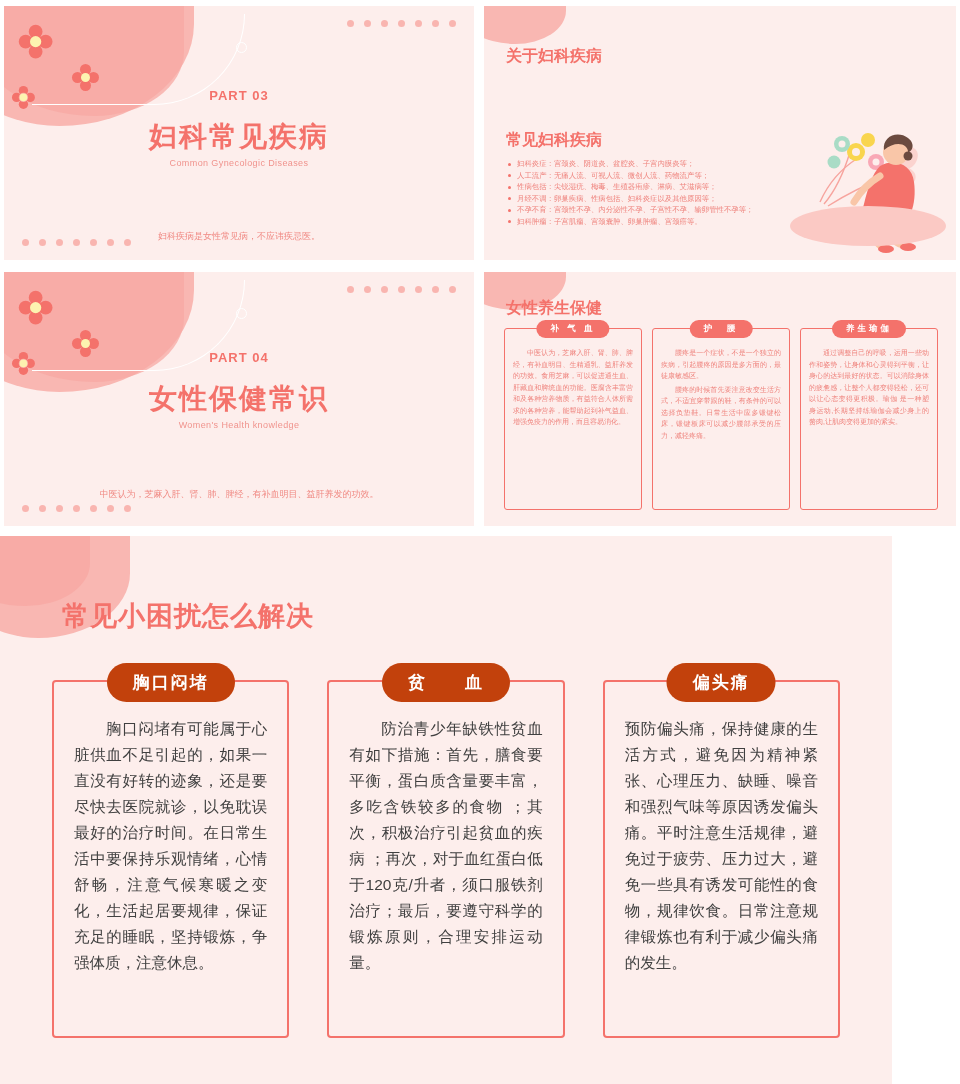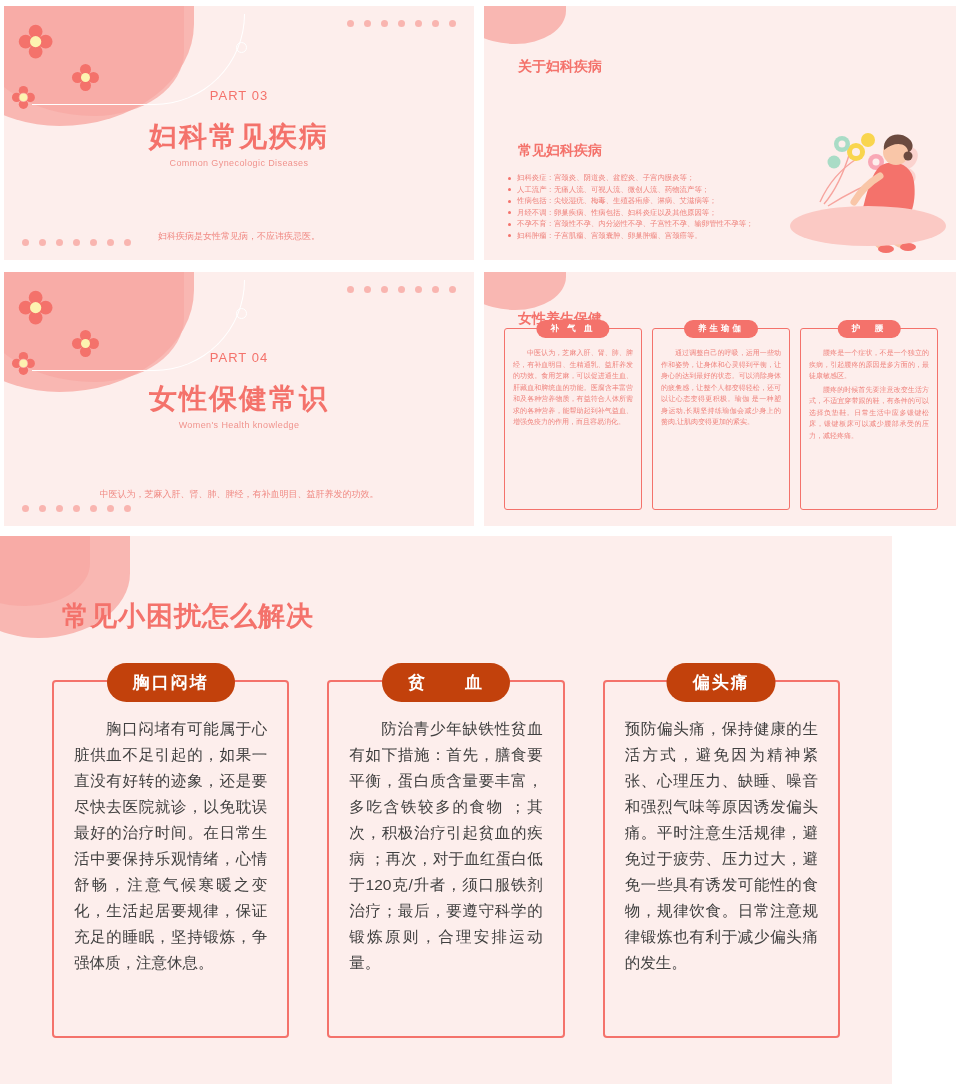--- a/index.html
+++ b/index.html
@@ -125,21 +125,21 @@
   }
   .cover .dots-top { right: 18px; top: 14px; }
   .cover .dots-bottom { left: 18px; bottom: 14px; }
 
   .cover .part-label {
     position: absolute;
     left: 0;
     right: 0;
     text-align: center;
     font-size: 13px;
-    font-weight: normal;
+    font-weight: bold;
     letter-spacing: 1px;
     color: #f4726b;
   }
   .cover .part-title {
     position: absolute;
     left: 0;
     right: 0;
     text-align: center;
     font-size: 28px;
     font-weight: bold;
@@ -190,22 +190,22 @@
   .content .corner-blob {
     position: absolute;
     left: -28px;
     top: -34px;
     width: 110px;
     height: 72px;
     background: #f9b7b2;
     border-radius: 0 0 60% 70%;
   }
   .content h3 {
-    margin: 12px;
-    font-size: 14px;
+    margin: 0;
+    font-size: 16px;
     font-weight: bold;
     color: #f4726b;
   }
   .content .sec {
     position: absolute;
     left: 22px;
     width: 300px;
   }
   .r1 .sec1 { top: 40px; }
   .r1 .sec2 { top: 124px; }
@@ -517,27 +517,27 @@
 
   <div class="slide content r2">
     <div class="corner-blob"></div>
     <h3 class="sec-title">女性养生保健</h3>
     <div class="hcards">
       <div class="hcard">
         <div class="pill">补 气 血</div>
         <p>中医认为，芝麻入肝、肾、肺、脾经，有补血明目、生精通乳、益肝养发的功效。食用芝麻，可以促进通生血、肝藏血和脾统血的功能。医腐含丰富营和及各种营养物质，有益符合人体所需求的各种营养，能帮助起到补气益血、增强免疫力的作用，而且容易消化。</p>
       </div>
       <div class="hcard">
-        <div class="pill">养生瑜伽</div>
-        <p>通过调整自己的呼吸，运用一些动作和姿势，让身体和心灵得到平衡，让身心的达到最好的状态。可以消除身体的疲惫感，让整个人都变得轻松，还可以让心态变得更积极。瑜伽 是一种塑身运动,长期坚持练瑜伽会减少身上的赘肉,让肌肉变得更加的紧实。</p>
-      </div>
-      <div class="hcard">
         <div class="pill">护　腰</div>
         <p>腰疼是一个症状，不是一个独立的疾病，引起腰疼的原因是多方面的，最徒康敏感区。</p>
         <p>腰疼的时候首先要注意改变生活方式，不适宜穿带跟的鞋，有条件的可以选择负垫鞋。日常生活中应多锻键松床，锻键板床可以减少腰部承受的压力，减轻疼痛。</p>
+      </div>
+      <div class="hcard">
+        <div class="pill">养生瑜伽</div>
+        <p>通过调整自己的呼吸，运用一些动作和姿势，让身体和心灵得到平衡，让身心的达到最好的状态。可以消除身体的疲惫感，让整个人都变得轻松，还可以让心态变得更积极。瑜伽 是一种塑身运动,长期坚持练瑜伽会减少身上的赘肉,让肌肉变得更加的紧实。</p>
       </div>
     </div>
   </div>
 
   <div class="bottom">
     <div class="blob-a"></div>
     <div class="blob-b"></div>
     <h2>常见小困扰怎么解决</h2>
     <div class="qcards">
       <div class="qcard">

